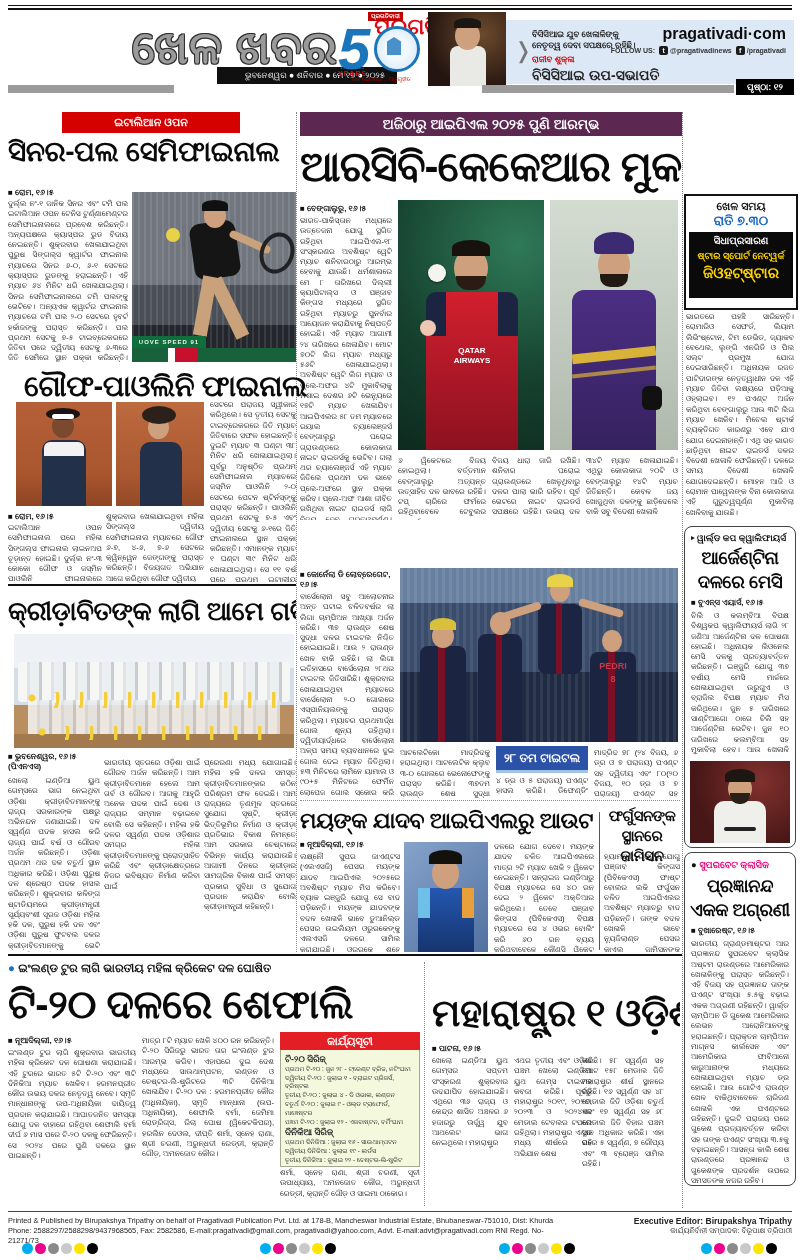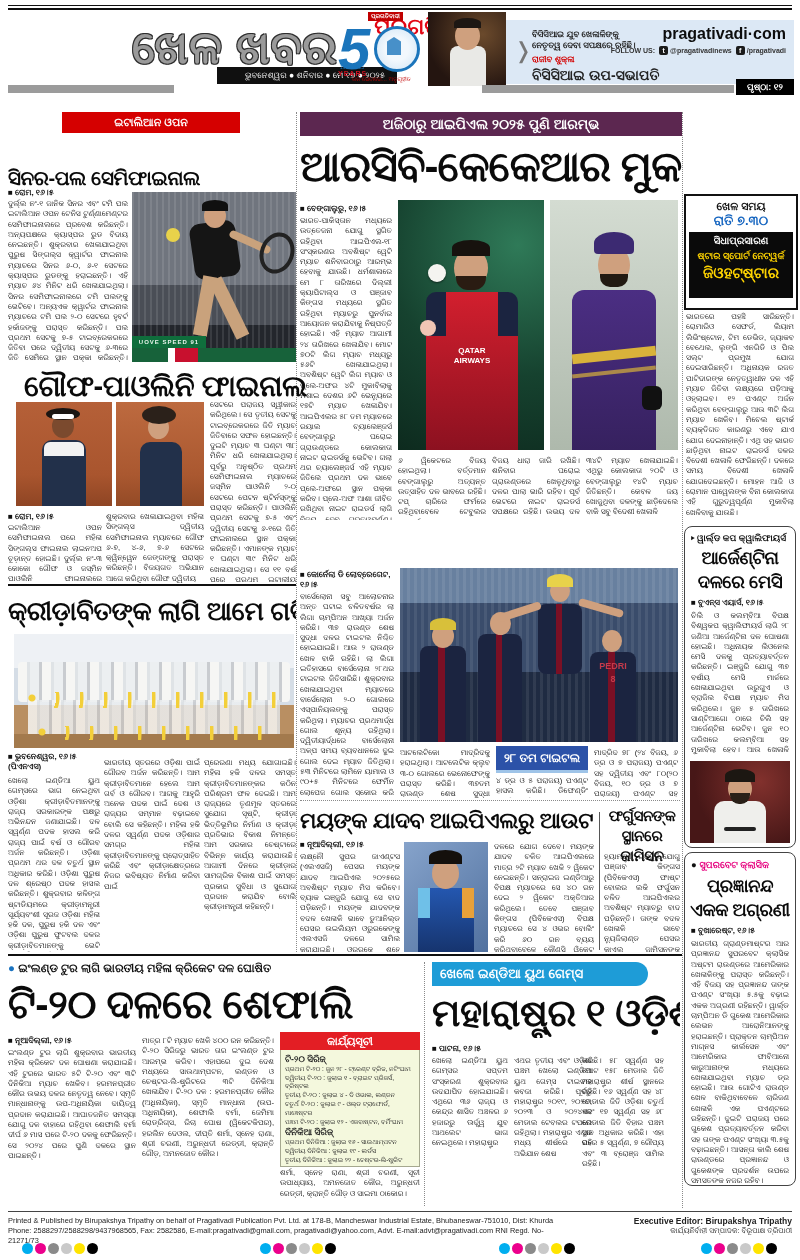--- a/index.html
+++ b/index.html
@@ -139,21 +139,21 @@
 
   <div class="abs vsep" style="left:296px;top:112px;height:840px;"></div>
   <div class="abs vsep" style="left:682px;top:112px;height:1096px;"></div>
   <div class="abs vsep" style="left:424px;top:962px;height:244px;"></div>
   <div class="abs hsolid" style="left:8px;top:584px;width:288px;height:2px;"></div>
   <div class="abs hsolid" style="left:8px;top:954px;width:674px;height:2px;"></div>
   <div class="abs hdot" style="left:300px;top:800px;width:380px;"></div>
   <div class="abs" style="left:599px;top:812px;width:0;height:138px;border-left:1px solid #555;"></div>
 
   <div class="abs kicker-red" style="left:62px;top:112px;width:178px;height:21px;">ଇଟାଲିଆନ ଓପନ</div>
-  <div class="abs headline clip" style="left:8px;top:156px;width:288px;font-size:20px;line-height:44px;">ସିନର-ପଲ ସେମିଫାଇନାଲ</div>
+  <div class="abs headline clip" style="left:8px;top:130px;width:288px;font-size:28px;line-height:44px;">ସିନର-ପଲ ସେମିଫାଇନାଲ</div>
   <div class="abs byline" style="left:8px;top:188px;">■ ରୋମ, ୧୬।୫</div>
   <div class="abs body-text" style="left:8px;top:199px;width:120px;height:164px;">ଦୁର୍ଲ୍ଲ ନଂ-୧ ଜାନିକ ସିନର ଏବଂ ଟମି ପଲ ଇଟାଲିଆନ ଓପନ ଟେନିସ ଟୁର୍ଣ୍ଣାମେଣ୍ଟର ସେମିଫାଇନାଲରେ ପ୍ରବେଶ କରିଛନ୍ତି। ଅନ୍ୟପକ୍ଷରେ କ୍ୟାସ୍ପର ରୁଡ ବିଦାୟ ନେଇଛନ୍ତି। ଶୁକ୍ରବାର ଖେଳାଯାଇଥିବା ପୁରୁଷ ସିଙ୍ଗଲ୍ସ କ୍ୱାର୍ଟର ଫାଇନାଲ ମ୍ୟାଚରେ ସିନର ୬-୦, ୬-୧ ସେଟରେ କ୍ୟାସ୍ପର ରୁଡଙ୍କୁ ହରାଇଛନ୍ତି। ଏହି ମ୍ୟାଚ ୬୪ ମିନିଟ ଧରି ଖେଳାଯାଇଥିଲା। ସିନର ସେମିଫାଇନାଲରେ ଟମି ପଲଙ୍କୁ ଭେଟିବେ। ଅନ୍ୟଏକ କ୍ୱାର୍ଟର ଫାଇନାଲ ମ୍ୟାଚରେ ଟମି ପଲ ୨-୦ ସେଟରେ ହୁବର୍ଟ ହର୍କାଜଙ୍କୁ ପରାସ୍ତ କରିଛନ୍ତି। ପଲ ପ୍ରଥମ ସେଟକୁ ୭-୫ ଟାଇବ୍ରେକରରେ ଜିତିବା ପରେ ଦ୍ୱିତୀୟ ସେଟକୁ ୬-୩ରେ ଜିତି ସେମିରେ ସ୍ଥାନ ପକ୍କା କରିଛନ୍ତି। ଦୁଇଟି ମ୍ୟାଚ ୧ ଘଣ୍ଟା ୪୮ ମିନିଟ ଧରି ଖେଳାଯାଇଥିଲା।</div>
   <div class="photo ph-sinner" style="left:132px;top:192px;width:164px;height:170px;">
     <div class="abs" style="left:60px;top:30px;width:46px;height:56px;background:#151515;border-radius:10px;transform:rotate(-8deg);"></div>
     <div class="skin" style="left:72px;top:12px;width:22px;height:24px;"></div>
     <div class="abs" style="left:70px;top:8px;width:26px;height:11px;background:#101010;border-radius:50% 50% 0 0;"></div>
     <div class="abs" style="left:96px;top:46px;width:44px;height:8px;background:#c9a27c;border-radius:4px;transform:rotate(24deg);"></div>
     <div class="abs" style="left:128px;top:40px;width:26px;height:34px;border:4px solid #222;border-radius:50%;transform:rotate(20deg);"></div>
     <div class="abs" style="left:66px;top:84px;width:14px;height:60px;background:#c9a27c;transform:rotate(10deg);"></div>
     <div class="abs" style="left:90px;top:84px;width:14px;height:64px;background:#c9a27c;transform:rotate(-26deg);"></div>
@@ -333,21 +333,20 @@
       </div>
     <div class="sec">ଦିନିକିଆ ସିରିଜ୍</div>
     <div>
         <div>ପ୍ରଥମ ଦିନିକିଆ : ଜୁଲାଇ ୧୬ - ସାଉଥାମ୍ପଟନ</div>
         <div>ଦ୍ୱିତୀୟ ଦିନିକିଆ : ଜୁଲାଇ ୧୯ - ଲର୍ଡସ</div>
         <div>ତୃତୀୟ ଦିନିକିଆ : ଜୁଲାଇ ୨୨ - ଚେଷ୍ଟର-ଲି-ଷ୍ଟ୍ରିଟ</div>
       </div>
   </div>
   <div class="abs body-text" style="left:280px;top:1168px;width:140px;height:38px;">ଶର୍ମା, ସ୍ନେହ ରାଣା, ଶ୍ରୀ ଚରଣୀ, ସୂଚୀ ଉପାଧ୍ୟାୟ, ଅମନଜୋତ କୌର, ଅରୁନ୍ଧତୀ ରେଡ୍ଡୀ, କ୍ରାନ୍ତି ଗୌଡ଼ ଓ ସାଇମା ଠାକୋର।</div>
 
-  <div class="abs khelo-banner" style="left:432px;top:962px;width:208px;height:24px;">ଖେଲୋ ଇଣ୍ଡିଆ ୟୁଥ ଗେମ୍ସ</div>
   <div class="abs headline clip" style="left:432px;top:988px;width:248px;font-size:38px;line-height:50px;">ମହାରାଷ୍ଟ୍ର ୧ ଓଡ଼ିଶା ୧୭</div>
   <div class="abs byline" style="left:432px;top:1044px;">■ ପାଟନା, ୧୬।୫</div>
   <div class="abs body-text" style="left:432px;top:1056px;width:76px;height:150px;">ଖେଲୋ ଇଣ୍ଡିଆ ୟୁଥ ଗେମ୍ସର ସପ୍ତମ ସଂସ୍କରଣ ଶୁକ୍ରବାର ଉଦଯାପିତ ହୋଇଯାଇଛି। ଏଥିରେ ୩୬ ରାଜ୍ୟ ଓ କେନ୍ଦ୍ର ଶାସିତ ଅଞ୍ଚଳର ୬ ହଜାରରୁ ଊର୍ଦ୍ଧ୍ୱ ଯୁବ ଆଥଲେଟ ଭାଗ ନେଇଥିଲେ। ମହାରାଷ୍ଟ୍ର</div>
   <div class="abs body-text" style="left:514px;top:1056px;width:78px;height:150px;">ଏଥର ତୃତୀୟ ଏବଂ ଓଡ଼ିଶା ପଞ୍ଚମ ଖେଲୋ ଇଣ୍ଡିଆ ୟୁଥ ଗେମ୍ସ ଟାଇଟଲ କବଜା କରିଛି। ପୂର୍ବରୁ ମହାରାଷ୍ଟ୍ର ୨୦୧୯, ୨୦୨୦, ୨୦୨୩ ଓ ୨୦୨୪ରେ ମେଡାଲ ଟେବଲର ଟପରେ ରହିଥିଲା। ମହାରାଷ୍ଟ୍ର ଏଥର ମଧ୍ୟ ଶୀର୍ଷରେ ରହି ଅଭିଯାନ ଶେଷ</div>
   <div class="abs body-text" style="left:582px;top:1056px;width:82px;height:150px;">କରିଛି। ୫୮ ସ୍ୱର୍ଣ୍ଣ ସହ ମୋଟ ୧୫୮ ମେଡାଲ ଜିତି ମହାରାଷ୍ଟ୍ର ଶୀର୍ଷ ସ୍ଥାନରେ ରହିଛି। ୧୬ ସ୍ୱର୍ଣ୍ଣ ସହ ୪୮ ମେଡାଲ ଜିତି ଓଡ଼ିଶା ଚତୁର୍ଥ ଏବଂ ୧୭ ସ୍ୱର୍ଣ୍ଣ ସହ ୬୮ ମେଡାଲ ଜିତି ବିହାର ପଞ୍ଚମ ସ୍ଥାନ ଅଧିକାର କରିଛି। ଏହା ପରେ ୫ ସ୍ୱର୍ଣ୍ଣ, ୭ ରୌପ୍ୟ ଏବଂ ୩ ବ୍ରୋଞ୍ଜ ସାମିଲ ରହିଛି।</div>
 
   <div class="abs" style="left:8px;top:1211px;width:784px;height:1px;background:#444;"></div>
   <div class="abs footer-small" style="left:8px;top:1216px;width:556px;">
     <div>Printed &amp; Published by Birupakshya Tripathy on behalf of Pragativadi Publication Pvt. Ltd. at 178-B, Mancheswar Industrial Estate, Bhubaneswar-751010, Dist: Khurda</div>
     <div>Phone: 2588297/2588298/9437968565, Fax: 2582586, E-mail:pragativadi@gmail.com, pragativadi@yahoo.com, Advt. E-mail:advt@pragativadi.com RNI Regd. No-21271/73</div>

